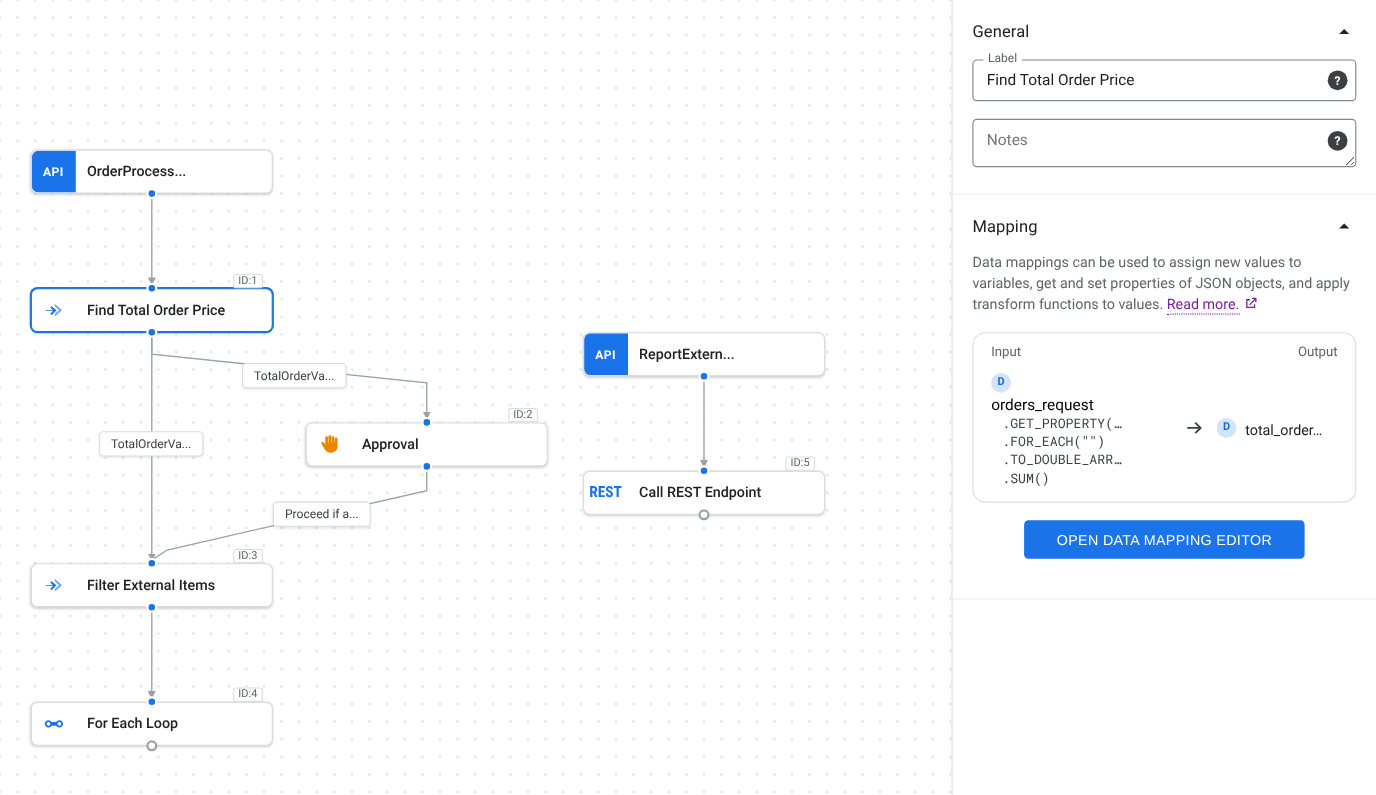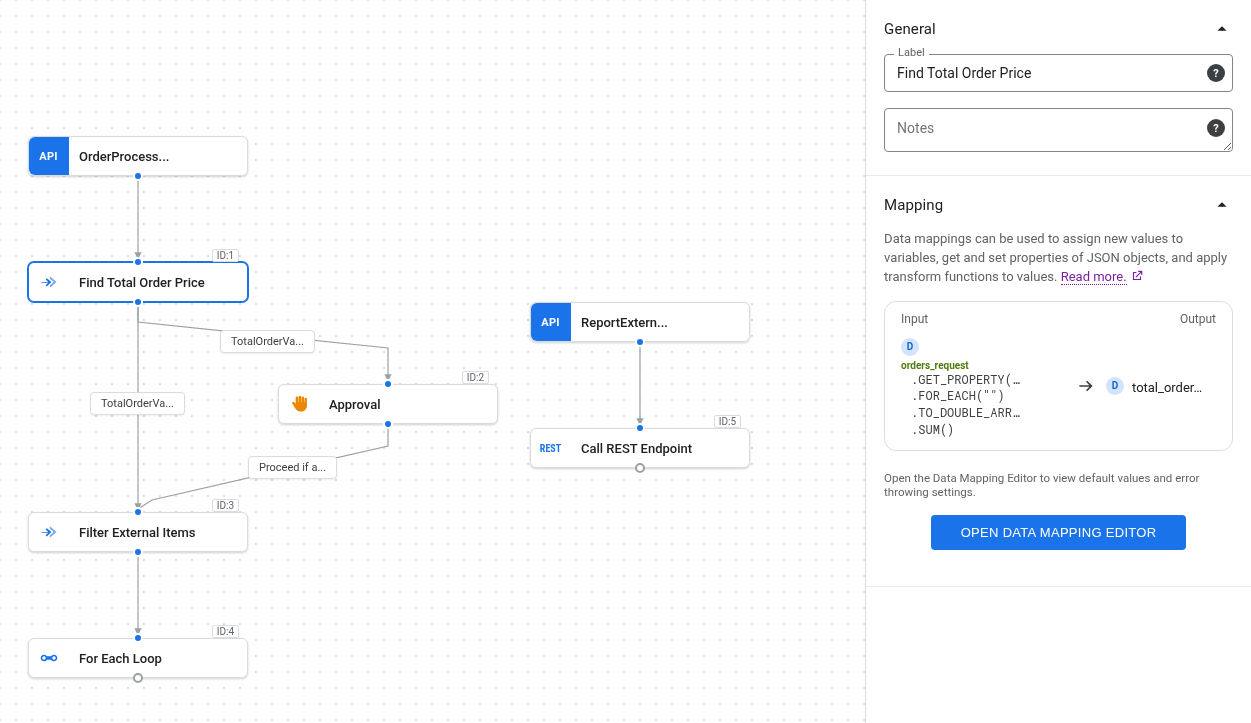--- a/index.html
+++ b/index.html
@@ -40,21 +40,21 @@
     align-items: center;
     justify-content: center;
     border-right: 1px solid transparent;
     border-top-left-radius: 6px;
     border-bottom-left-radius: 6px;
   }
   .node .icon-box.api { background: #1a73e8; color: #fff; }
   .node .icon-box.map { color: #1a73e8; }
   .node .icon-box.hand { color: #ea8600; }
   .node .icon-box.loop { color: #1a73e8; }
-  .node .icon-box.rest { color: #1a73e8; font-family: "Roboto Condensed", Roboto, Arial; font-weight: 700; font-size: 10px; letter-spacing: 0; }
+  .node .icon-box.rest { color: #1a73e8; font-family: "Roboto Condensed", Roboto, Arial; font-weight: 700; font-size: 14px; letter-spacing: 0; }
   .node .label {
     flex: 1;
     display: flex;
     align-items: center;
     padding: 0 14px 0 10px;
     font-size: 13px;
     font-weight: 500;
     color: #202124;
     white-space: nowrap;
     overflow: hidden;
@@ -151,21 +151,21 @@
   }
   .notes-wrap .help-q { top: 20px; }
 
   .desc { font-size: 13px; color:#5f6368; line-height:1.45; margin-bottom: 14px; }
   .desc a { color:#7b1fa2; text-decoration: none; border-bottom: 1px dotted #7b1fa2; }
   .ext-icon { width:14px; height:14px; vertical-align:-2px; fill:#7b1fa2; display:inline-block; }
 
   .mapping-table {
     border: 1px solid #dadce0;
     border-radius: 12px;
-    margin-bottom: 20px;
+    margin-bottom: 6px;
   }
   .mapping-table .mhead {
     display:flex; font-size:12px; color:#5f6368;
     padding: 10px 16px 8px;
   }
   .mapping-table .mhead .mc { flex:1; }
   .mapping-table .mhead .mc.right { text-align: right; }
   .mapping-table .mbody {
     display:flex; align-items:center;
     padding: 4px 16px 12px;
@@ -173,21 +173,21 @@
   }
   .mapping-table .inputcol { flex:1; font-size:13px; color:#202124; }
   .var-chip {
     display:inline-block;
     width:18px; height:18px; border-radius:50%;
     background:#d2e3fc; color:#1967d2;
     font-size:10px; font-weight:700;
     line-height:18px; text-align:center;
     margin-bottom:4px;
   }
-  .inputcol .vname { font-size:10px; color:#4d7c0f;font-weight:bold; }
+  .inputcol .vname { font-size:14px; color:#000000; }
   .inputcol .line { font-family: "Roboto Mono", monospace; font-size:12px; color:#3c4043; margin-left:10px; line-height:1.4; white-space:nowrap; overflow:hidden; text-overflow:ellipsis; }
   .arrowcol { width:20px; color:#5f6368; }
   .outputcol { flex:0 0 110px; display:flex; align-items:center; gap:8px; font-size:13px; color:#202124; white-space:nowrap; overflow:hidden;}
   .caption { font-size:11.5px; color:#5f6368; margin-bottom:16px; }
 
   .primary-btn {
     display:block; margin: 16px auto;
     background:#1a73e8; color:#fff;
     border:none; border-radius:4px;
     font-size:13px; font-weight:500; letter-spacing:.3px;
@@ -364,19 +364,18 @@
             <svg viewBox="0 0 24 24" width="20" height="20">
                 <path fill="#3c4043" d="M4 11h12l-4-4 1.4-1.4L20 12l-6.6 6.4L12 17l4-4H4z"></path>
               </svg>
           </div>
           <div class="outputcol">
             <span class="var-chip">D</span>
             <span>total_order…</span>
           </div>
         </div>
       </div>
-      <div class="caption">Open the Data Mapping Editor to view default values and error throwing settings.</div>
       <button class="primary-btn">OPEN DATA MAPPING EDITOR</button>
     </div>
   </div>
 
 
 </div>
 
 </body></html>

